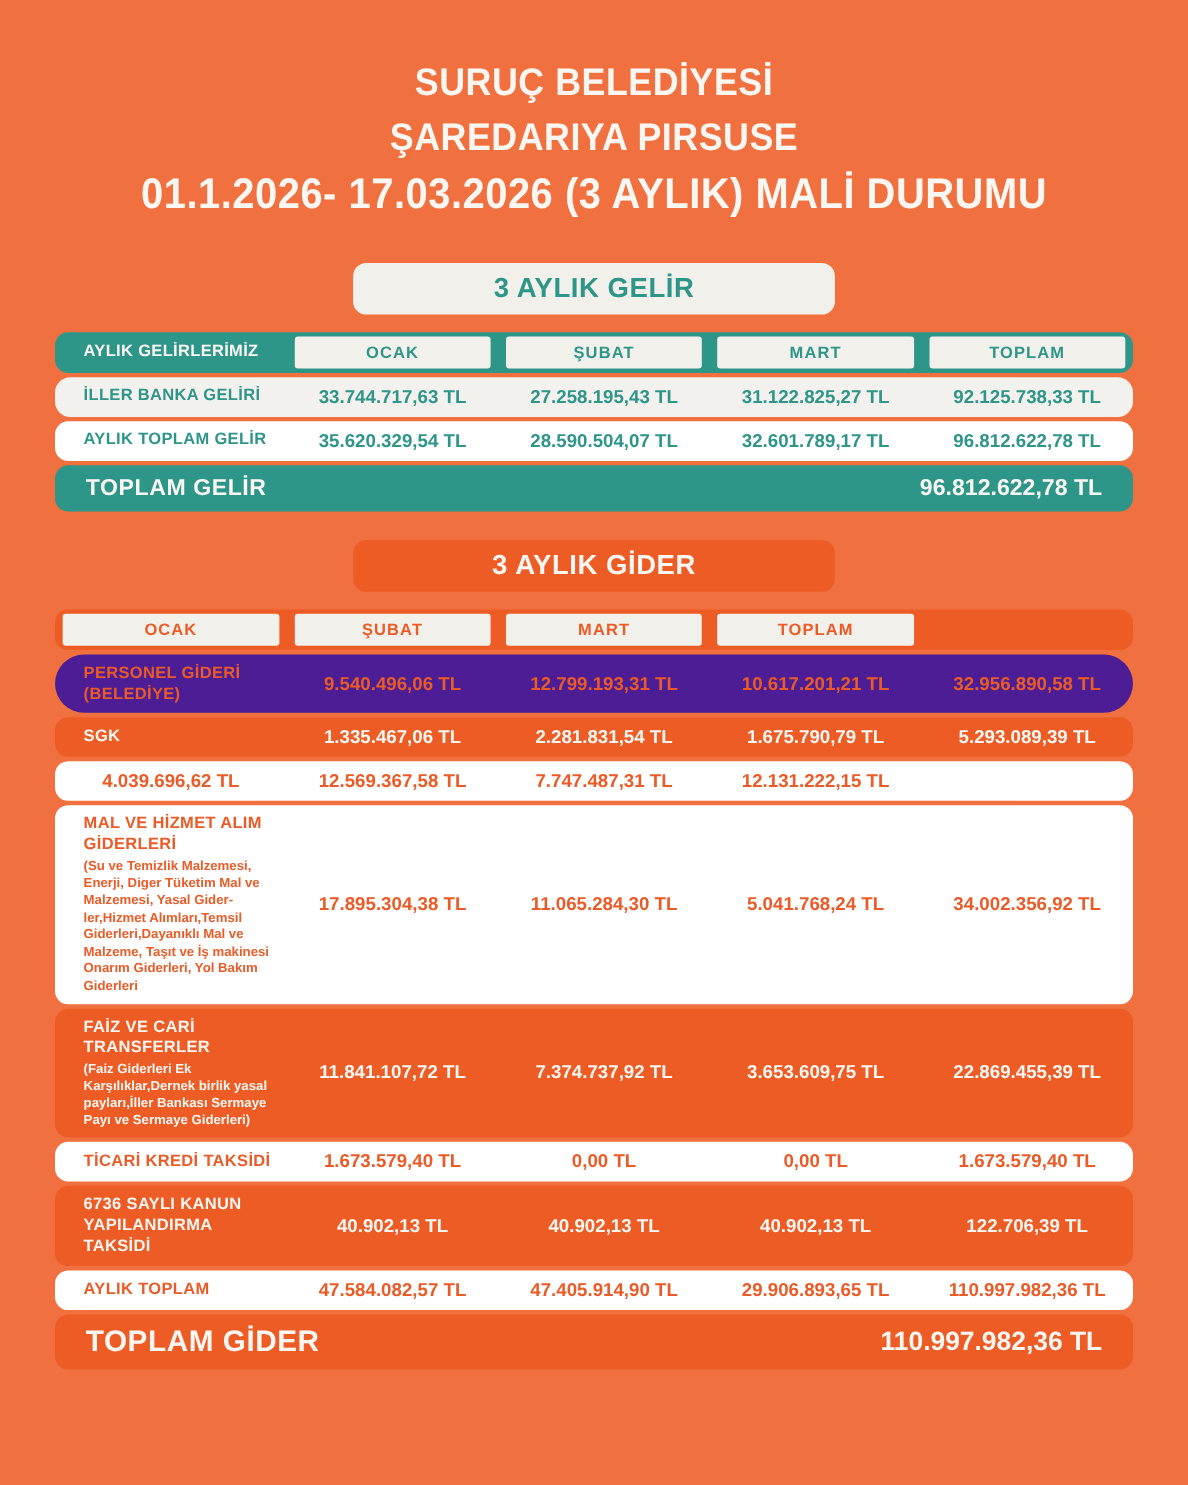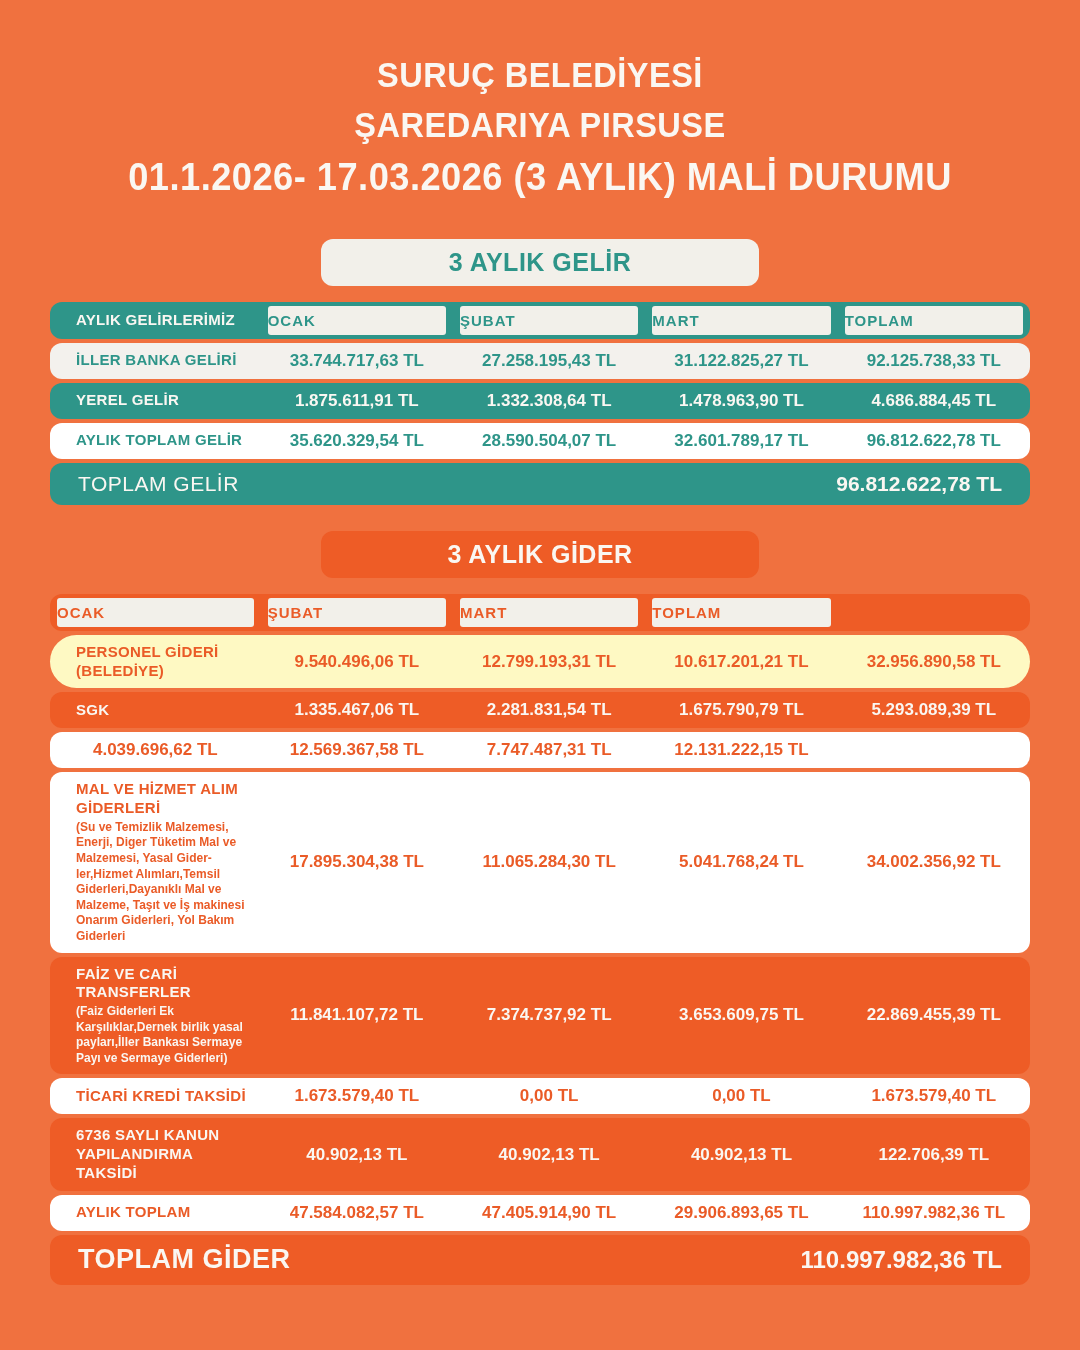--- a/index.html
+++ b/index.html
@@ -29,37 +29,37 @@
     display:grid;grid-template-columns:21.5% 19.625% 19.625% 19.625% 19.625%;
     align-items:center;border-radius:12px;margin-bottom:4px;min-height:36px;
   }
   .thead{min-height:34px;}
   .labelcell{padding:8px 6px 8px 26px;}
   .lab{font-weight:800;font-size:15px;line-height:1.25;letter-spacing:.3px;}
   .sub{font-weight:700;font-size:12px;line-height:1.3;margin-top:2px;}
   .val{text-align:center;font-weight:800;font-size:17px;white-space:nowrap;padding:4px 0;}
   .colbox{
     background:#F2F0EA;border-radius:3px;margin:4px 7px;padding:6px 0;
-    font-weight:800;font-size:15px;letter-spacing:1px;
+    text-align:center;font-weight:800;font-size:15px;letter-spacing:1px;
   }
   .section-income .thead{background:#2E9589;color:#FAF7F2;}
   .section-income .colbox{color:#2E9589;}
   .section-income .fill{background:#2E9589;color:#FAF7F2;}
-  .section-income .light{background:#F3F1ED;color:#2E9589;}
+  .section-income .light{background:#F3F1ED;color:#2E9589;border-radius:14px;}
   .section-income .white{background:#FFFFFF;color:#2E9589;}
   .section-expense .thead{background:#EE5C26;color:#FAF7F2;}
   .section-expense .colbox{color:#EA5B27;}
   .section-expense .fill{background:#EE5C26;color:#FAF7F2;}
-  .section-expense .light{background:#fef9c3;color:#EA5B27;border-radius:27px;}
+  .section-expense .light{background:#4c1d95;color:#EA5B27;border-radius:27px;}
   .section-expense .white{background:#FFFFFF;color:#EA5B27;}
   .trow.totalrow{
     display:flex;justify-content:space-between;align-items:center;
     padding:0 28px;min-height:42px;
   }
-  .section-income .totalrow .t-label{font-weight:400;font-size:21px;letter-spacing:.5px;text-align:right;}
+  .section-income .totalrow .t-label{font-weight:700;font-size:21px;letter-spacing:.5px;text-align:right;}
   .section-income .totalrow .t-value{font-weight:800;font-size:21px;white-space:nowrap;}
   .section-expense .totalrow{min-height:50px;}
   .section-expense .totalrow .t-label{font-weight:800;font-size:27px;letter-spacing:.5px;}
   .section-expense .totalrow .t-value{font-weight:800;font-size:24px;white-space:nowrap;}
 </style>
 </head>
 <body>
 
 <div class="page">
 
@@ -84,29 +84,20 @@
     <div id="income-rows">
         <div class="trow light">
           <div class="labelcell">
             <div class="lab">İLLER BANKA GELİRİ</div>
           </div>
           <div class="val">33.744.717,63 TL</div>
           <div class="val">27.258.195,43 TL</div>
           <div class="val">31.122.825,27 TL</div>
           <div class="val">92.125.738,33 TL</div>
         </div>
-        <div class="trow fill">
-          <div class="labelcell">
-            <div class="lab">YEREL GELİR</div>
-          </div>
-          <div class="val">1.875.611,91 TL</div>
-          <div class="val">1.332.308,64 TL</div>
-          <div class="val">1.478.963,90 TL</div>
-          <div class="val">4.686.884,45 TL</div>
-        </div>
         <div class="trow white">
           <div class="labelcell">
             <div class="lab">AYLIK TOPLAM GELİR</div>
           </div>
           <div class="val">35.620.329,54 TL</div>
           <div class="val">28.590.504,07 TL</div>
           <div class="val">32.601.789,17 TL</div>
           <div class="val">96.812.622,78 TL</div>
         </div>
       </div>

